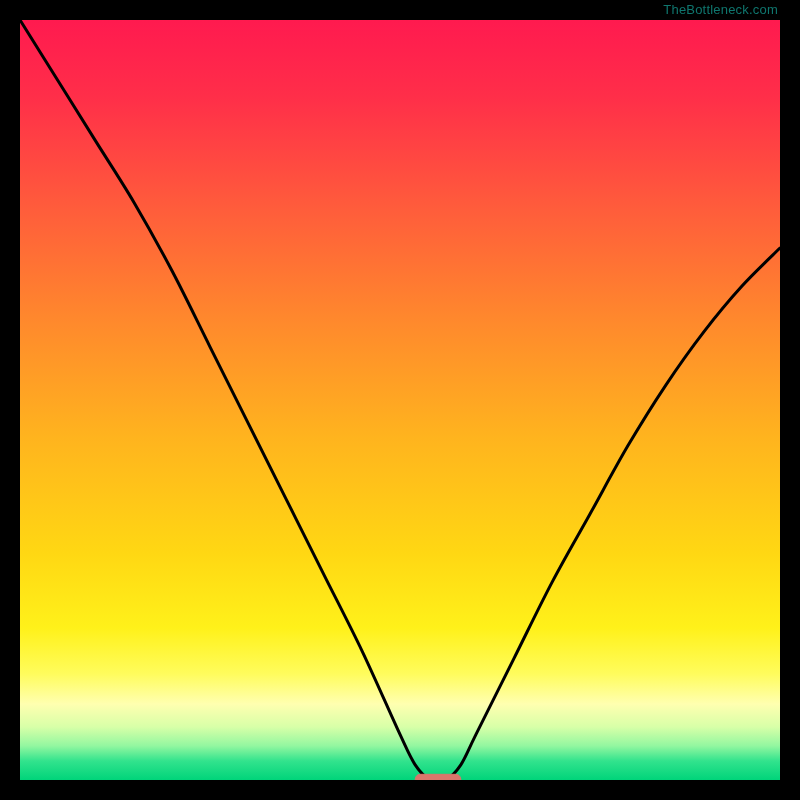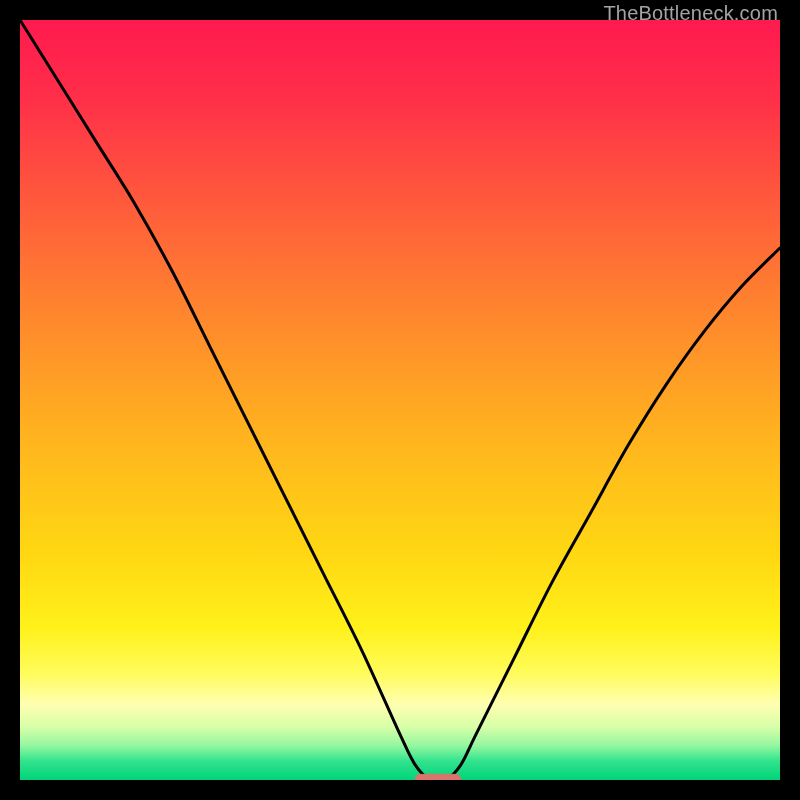--- a/index.html
+++ b/index.html
@@ -36,22 +36,22 @@
     position: absolute;
     left: 0;
     top: 0;
     width: 100%;
     height: 100%;
   }
   .watermark {
     position: absolute;
     top: 2px;
     right: 22px;
-    color: #a3a3a3;
-    font-size: 20px;
+    color: #0f766e;
+    font-size: 13px;
     font-weight: 500;
     letter-spacing: 0.2px;
     user-select: none;
   }
 </style>
 </head>
 <body>
 
 <div class="frame">
   <div class="plot-area">

